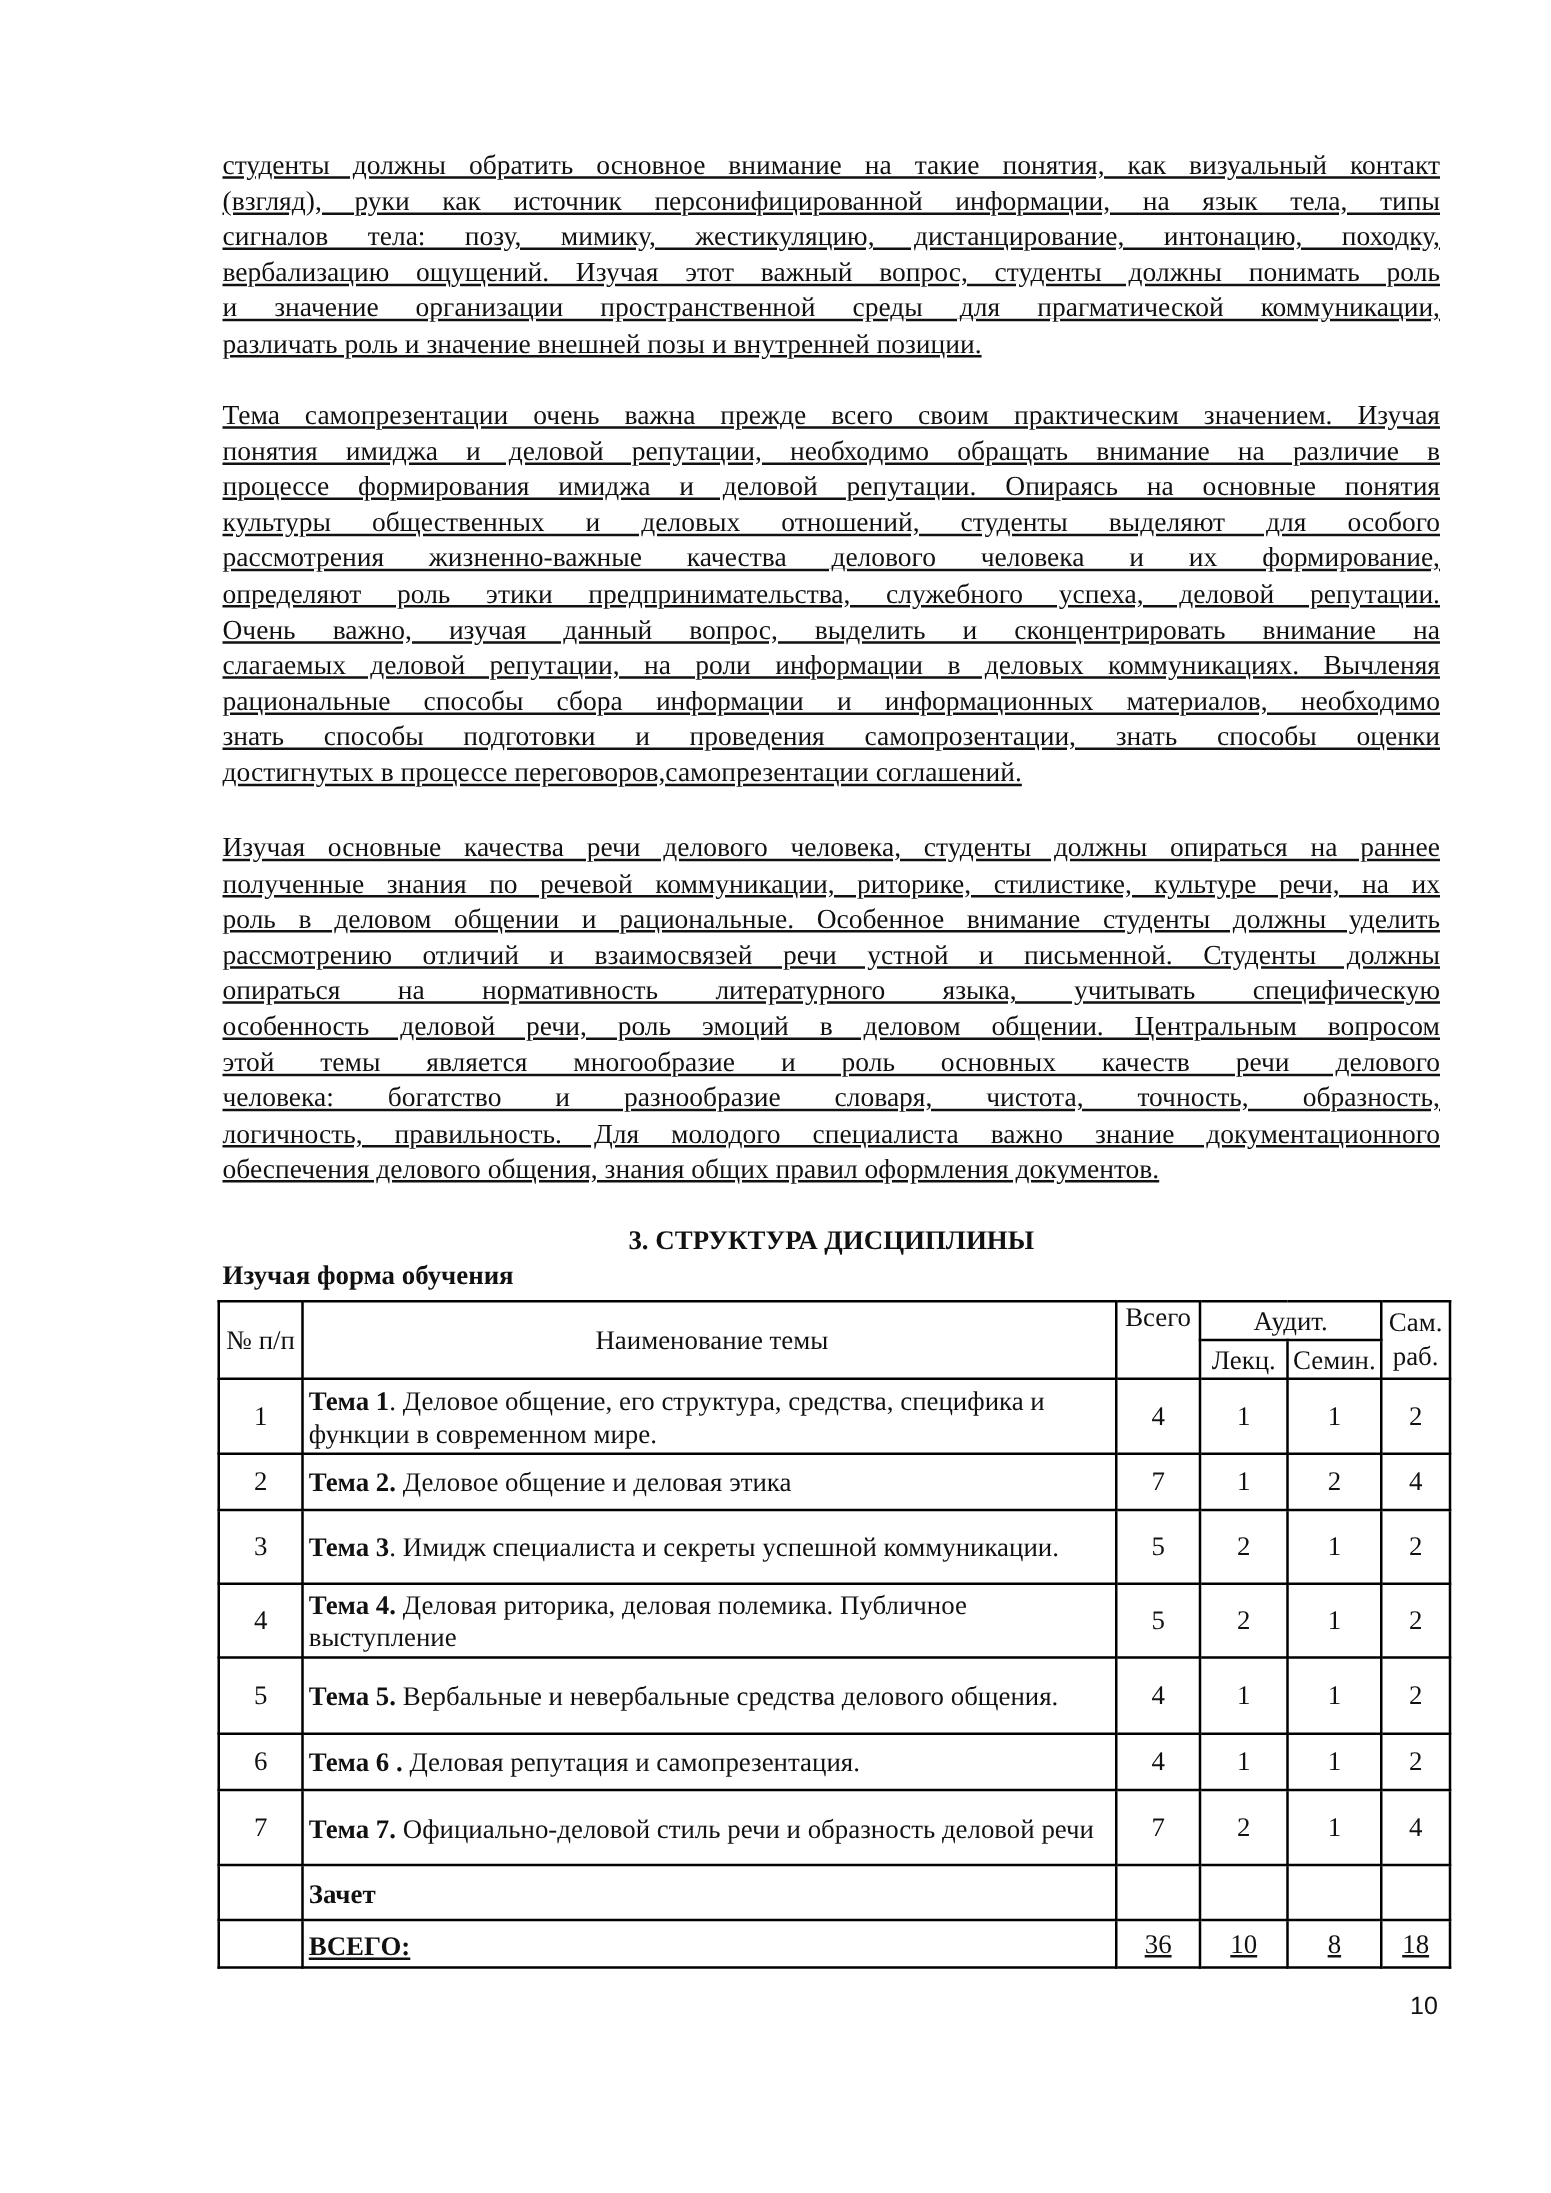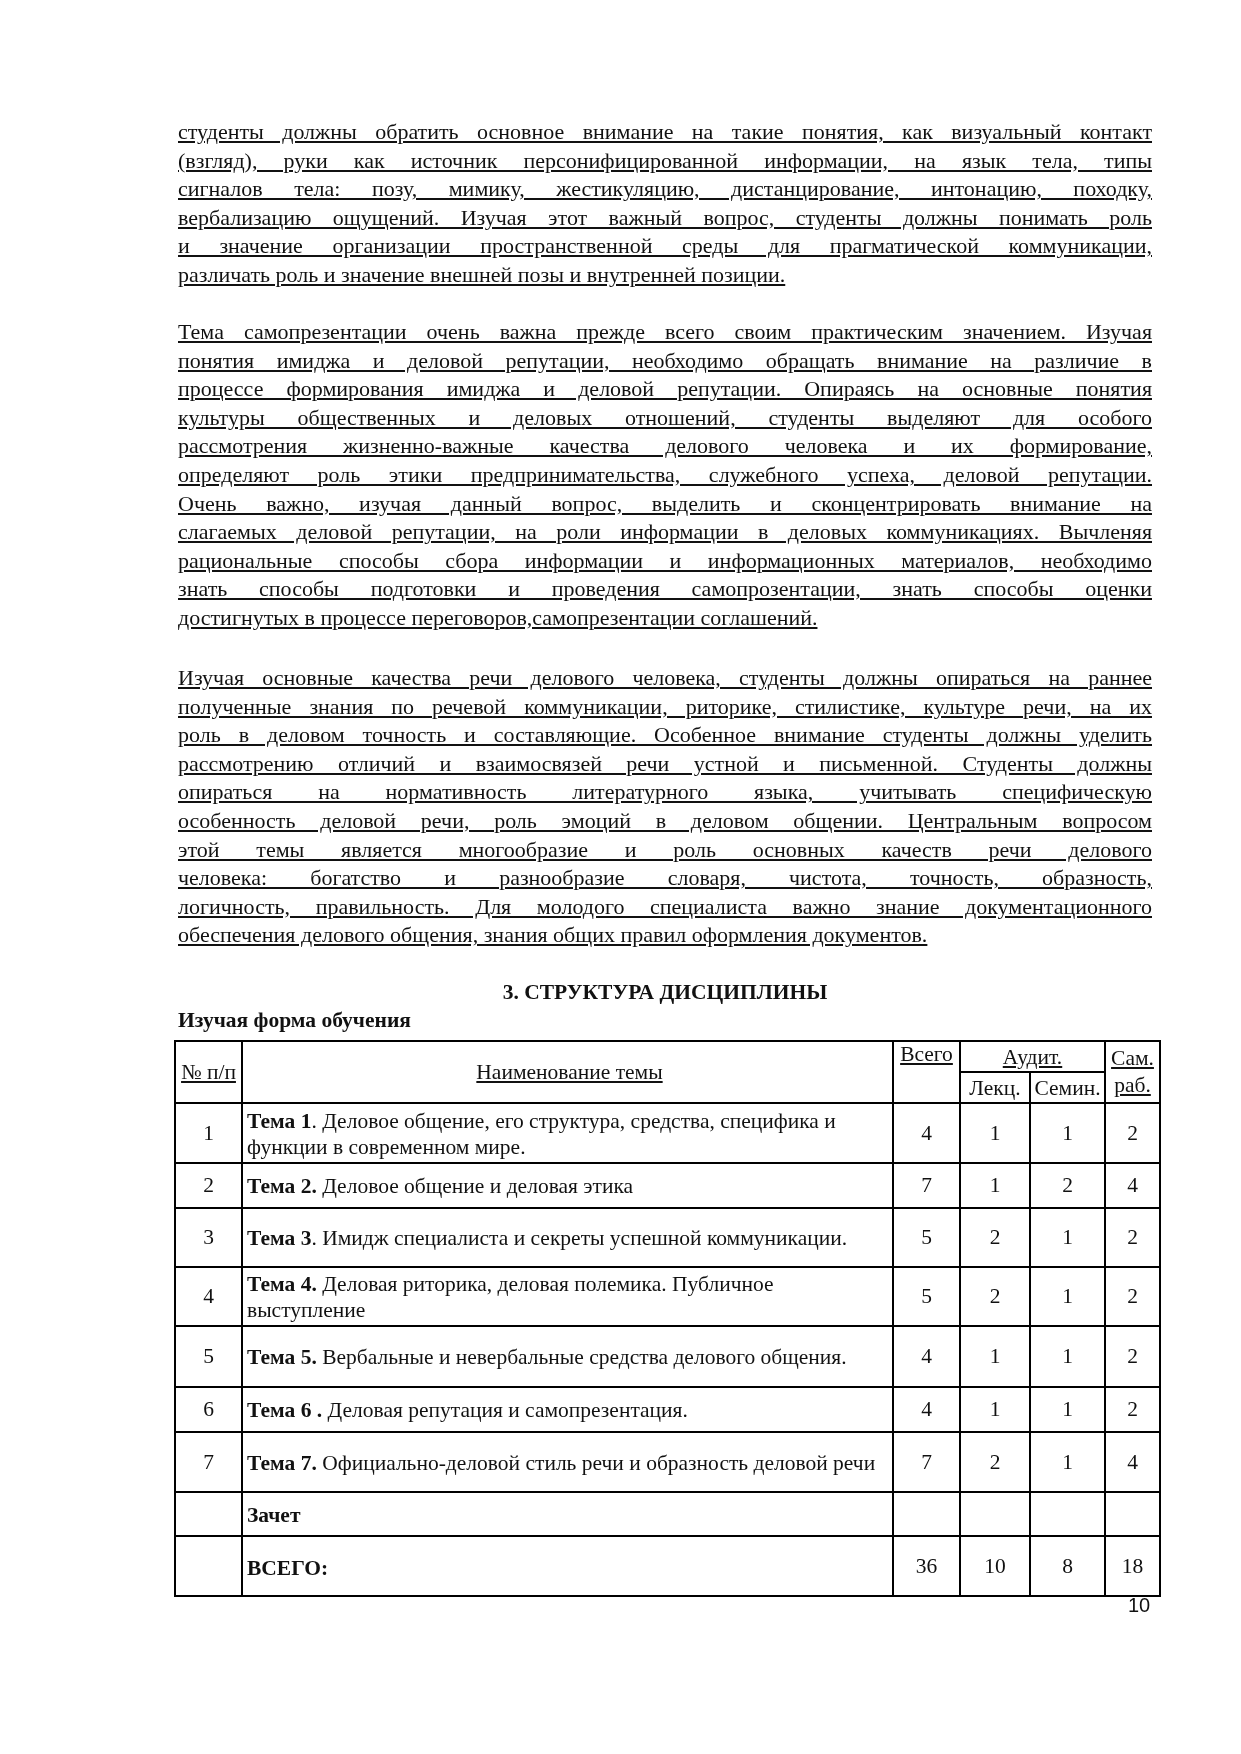--- a/index.html
+++ b/index.html
@@ -67,36 +67,36 @@
   <span class="line">Очень важно, изучая данный вопрос, выделить и сконцентрировать внимание на</span>
   <span class="line">слагаемых деловой репутации, на роли информации в деловых коммуникациях. Вычленяя</span>
   <span class="line">рациональные способы сбора информации и информационных материалов, необходимо</span>
   <span class="line">знать способы подготовки и проведения самопрозентации, знать способы оценки</span>
   <span class="line last">достигнутых в процессе переговоров,самопрезентации соглашений.</span>
 </div>
 
 <div class="para" style="top:664px;">
   <span class="line">Изучая основные качества речи делового человека, студенты должны опираться на раннее</span>
   <span class="line">полученные знания по речевой коммуникации, риторике, стилистике, культуре речи, на их</span>
-  <span class="line">роль в деловом точность и составляющие. Особенное внимание студенты должны уделить</span>
+  <span class="line">роль в деловом общении и рациональные. Особенное внимание студенты должны уделить</span>
   <span class="line">рассмотрению отличий и взаимосвязей речи устной и письменной. Студенты должны</span>
   <span class="line">опираться на нормативность литературного языка, учитывать специфическую</span>
   <span class="line">особенность деловой речи, роль эмоций в деловом общении. Центральным вопросом</span>
   <span class="line">этой темы является многообразие и роль основных качеств речи делового</span>
   <span class="line">человека: богатство и разнообразие словаря, чистота, точность, образность,</span>
   <span class="line">логичность, правильность. Для молодого специалиста важно знание документационного</span>
   <span class="line last">обеспечения делового общения, знания общих правил оформления документов.</span>
 </div>
 
 <div class="section-title">3. СТРУКТУРА ДИСЦИПЛИНЫ</div>
 <div class="form-title">Изучая форма обучения</div>
 
 <table class="struct">
   <thead>
-    <tr style="height:31px;text-decoration:underline;">
+    <tr style="height:31px;">
       <th rowspan="2" class="c-num">№ п/п</th>
       <th rowspan="2" class="c-name" style="text-align:center;vertical-align:middle;">Наименование темы</th>
       <th rowspan="2" class="c-val w-all th-top">Всего</th>
       <th colspan="2" class="c-val">Аудит.</th>
       <th rowspan="2" class="c-val w-sam" style="line-height:27px;">
         <span>Сам. раб.</span>
       </th>
     </tr>
     <tr style="height:31px;">
       <th class="c-val w-lek">Лекц.</th>
@@ -177,21 +177,21 @@
     <tr class="row-body" style="height:44px;">
       <td class="c-num"></td>
       <td class="c-name" style="vertical-align:middle;">
           <div class="name-inner"><b>Зачет</b><span></span></div>
         </td>
       <td class="c-val"></td>
       <td class="c-val"></td>
       <td class="c-val"></td>
       <td class="c-val"></td>
     </tr>
-    <tr class="row-body" style="height:60px;">
+    <tr class="row-body" style="height:38px;text-decoration:underline;">
       <td class="c-num"></td>
       <td class="c-name">
           <div class="name-inner" style="padding-top:4px;"><b>ВСЕГО:</b><span></span></div>
         </td>
       <td class="c-val">36</td>
       <td class="c-val">10</td>
       <td class="c-val">8</td>
       <td class="c-val">18</td>
     </tr>
   </tbody>

